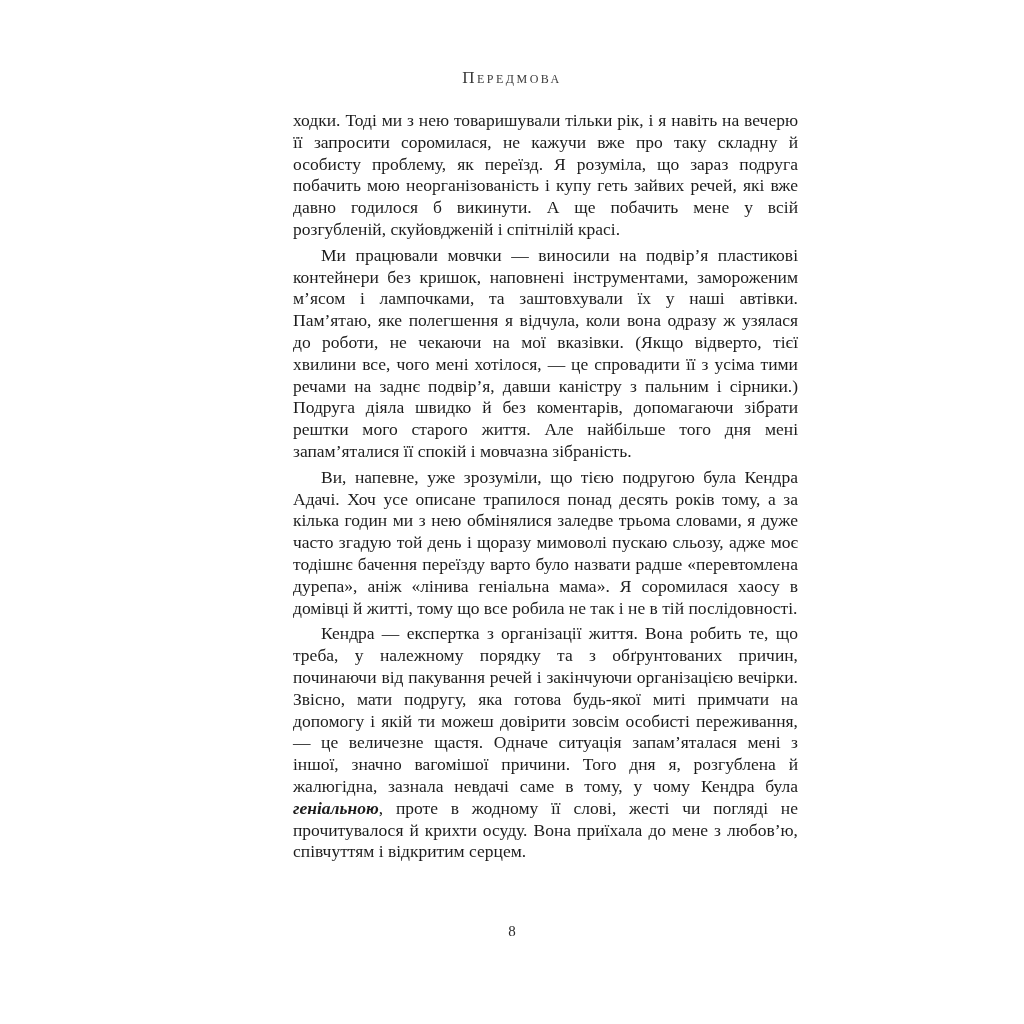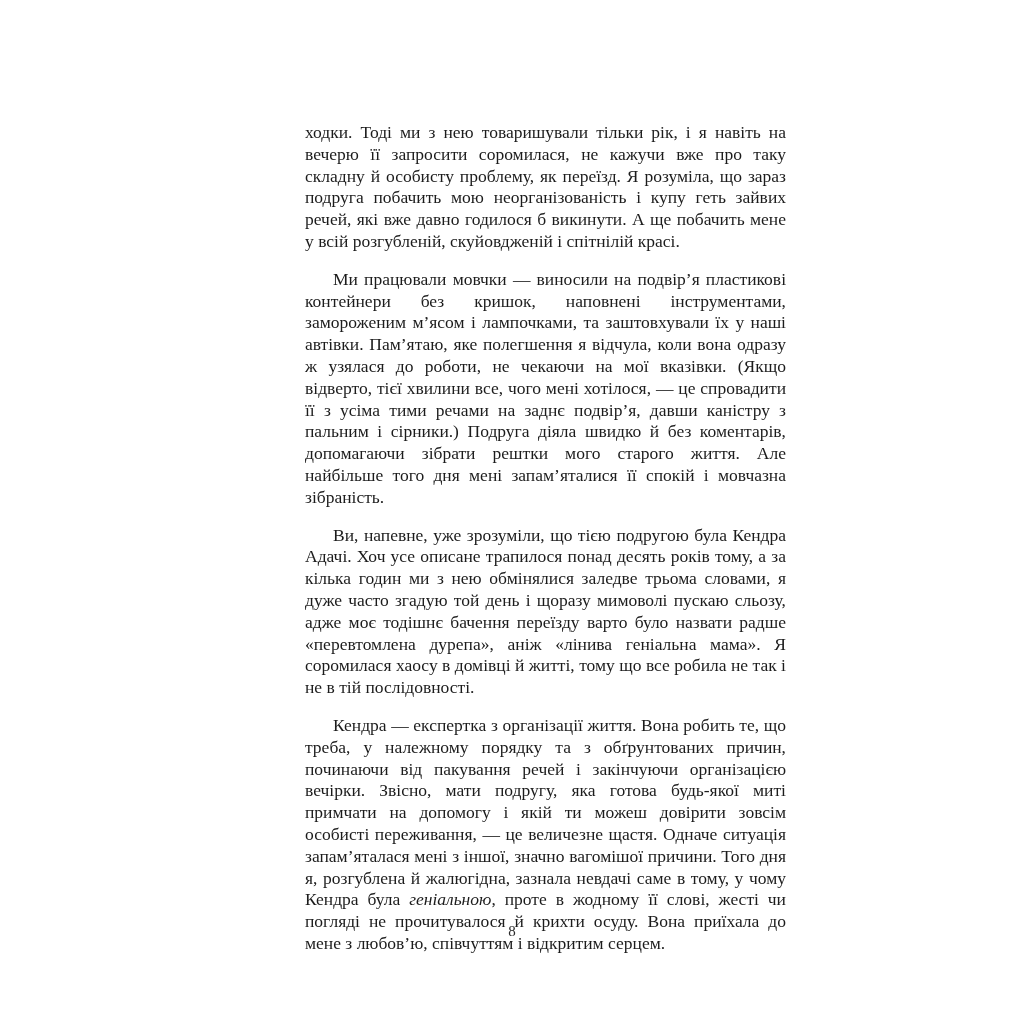--- a/index.html
+++ b/index.html
@@ -31,43 +31,45 @@
     position: absolute;
     top: 106px;
     left: 289px;
     width: 513px;
     font-size: 17.5px;
     line-height: 21.8px;
     text-align: justify;
     color: #1c1c1c;
   }
   .body-text p {
-    margin: 16px;
+    margin: 4px;
     padding: 0;
   }
   .body-text p.indent {
     text-indent: 1.6em;
   }
   .italic {
     font-style: italic;
+    font-weight: bold;
   }
   .page-number {
     position: absolute;
     top: 923px;
     left: 0;
     width: 100%;
     text-align: center;
     font-size: 15px;
     color: #2a2a2a;
   }
 </style>
 </head>
 <body>
 
 <div class="book-page">
+  <div class="running-header">Передмова</div>
 
   <div class="body-text">
       <p><span>ходки. Тоді ми з нею товаришували тільки рік, і я навіть на вечерю її запросити соромилася, не кажучи вже про таку складну й особисту проблему, як переїзд. Я розуміла, що зараз подруга побачить мою неорганізованість і купу геть зайвих речей, які вже давно годилося б викинути. А ще побачить мене у всій розгубленій, скуйовдженій і спітнілій красі.</span></p>
       <p class="indent"><span>Ми працювали мовчки — виносили на подвір’я пластикові контейнери без кришок, наповнені інструментами, замороженим м’ясом і лампочками, та заштовхували їх у наші автівки. Пам’ятаю, яке полегшення я відчула, коли вона одразу ж узялася до роботи, не чекаючи на мої вказівки. (Якщо відверто, тієї хвилини все, чого мені хотілося, — це спровадити її з усіма тими речами на заднє подвір’я, давши каністру з пальним і сірники.) Подруга діяла швидко й без коментарів, допомагаючи зібрати рештки мого старого життя. Але найбільше того дня мені запам’яталися її спокій і мовчазна зібраність.</span></p>
       <p class="indent"><span>Ви, напевне, уже зрозуміли, що тією подругою була Кендра Адачі. Хоч усе описане трапилося понад десять років тому, а за кілька годин ми з нею обмінялися заледве трьома словами, я дуже часто згадую той день і щоразу мимоволі пускаю сльозу, адже моє тодішнє бачення переїзду варто було назвати радше «перевтомлена дурепа», аніж «лінива геніальна мама». Я соромилася хаосу в домівці й житті, тому що все робила не так і не в тій послідовності.</span></p>
       <p class="indent"><span>Кендра — експертка з організації життя. Вона робить те, що треба, у належному порядку та з обґрунтованих причин, починаючи від пакування речей і закінчуючи організацією вечірки. Звісно, мати подругу, яка готова будь-якої миті примчати на допомогу і якій ти можеш довірити зовсім особисті переживання, — це величезне щастя. Одначе ситуація запам’яталася мені з іншої, значно вагомішої причини. Того дня я, розгублена й жалюгідна, зазнала невдачі саме в тому, у чому Кендра була </span><span class="italic">геніальною</span><span>, проте в жодному її слові, жесті чи погляді не прочитувалося й крихти осуду. Вона приїхала до мене з любов’ю, співчуттям і відкритим серцем.</span></p>
     </div>
 
   <div class="page-number">8</div>
 </div>

